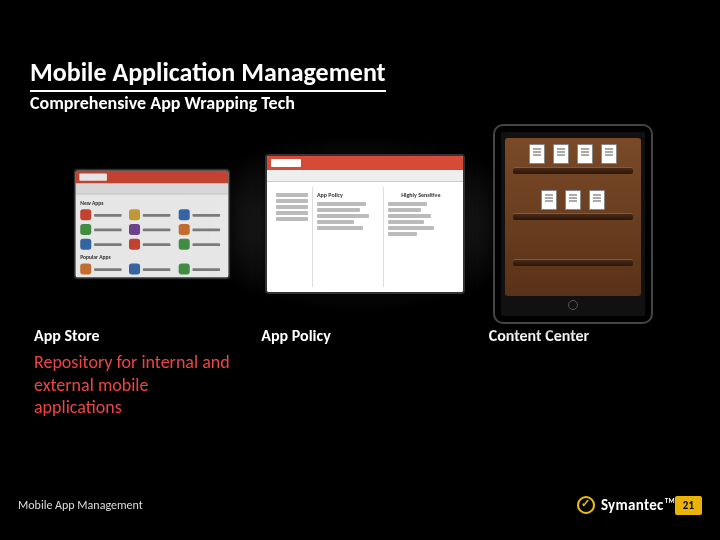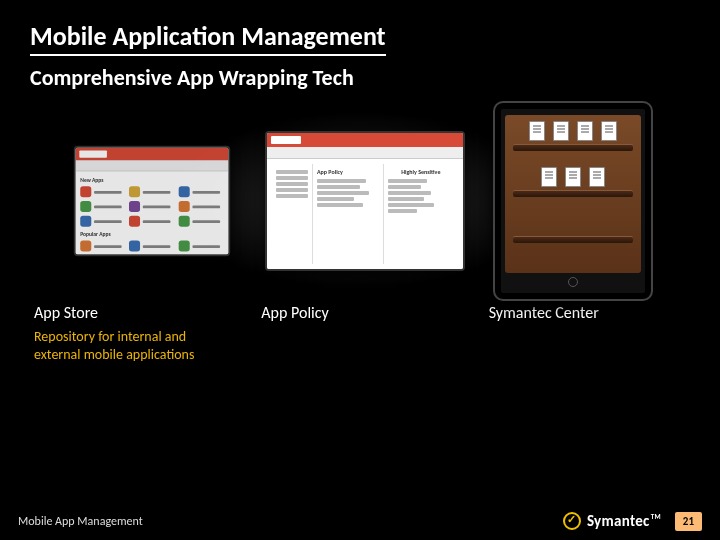--- a/index.html
+++ b/index.html
@@ -1,21 +1,21 @@
 <!DOCTYPE html>
 <html><head>
 <meta charset="utf-8">
 <style>
   * { box-sizing: border-box; margin: 0; padding: 0; }
   html, body { width: 720px; height: 540px; overflow: hidden; font-family: Calibri, Arial, sans-serif; }
   body { background: #000; color: #fff; position: relative; }
 
   .title-block { padding: 20px 30px 6px 30px; }
-  .title { font-size: 26px; font-weight: 700; color: #fff; display: inline-block; border-bottom: 2px solid #fff; padding-bottom: 2px; }
-  .subtitle { font-size: 22px; font-weight: 600; color: #fff; margin-top: 8px; }
+  .title { font-size: 26px; font-weight: 700; color: #fff; display: inline-block; border-bottom: 2px solid #fff; padding-bottom: 2px; margin-top: 36px; }
+  .subtitle { font-size: 18px; font-weight: 600; color: #fff; }
 
   .carousel { position: relative; margin-top: 14px; height: 180px; display: flex; align-items: center; justify-content: center; gap: 28px; padding: 0 24px; }
   .carousel::before {
     content: ""; position: absolute; left: 50%; top: 50%; transform: translate(-50%,-50%);
     width: 380px; height: 180px; background: radial-gradient(ellipse at center, rgba(255,255,255,0.18), rgba(255,255,255,0.0) 70%);
     z-index: 0;
   }
   .shot { position: relative; z-index: 1; background: #f4f4f4; border: 2px solid #333; border-radius: 4px; box-shadow: 0 4px 10px rgba(0,0,0,0.7); overflow: hidden; }
   .shot.side { width: 170px; height: 120px; transform: scale(0.92); opacity: 0.9; }
   .shot.mid { width: 200px; height: 140px; }
@@ -38,32 +38,32 @@
   .tablet .screen { flex:1; background: linear-gradient(#7a4a28,#5a3218); border-radius:3px; display:flex; flex-direction:column; justify-content: space-around; padding: 10px 8px; }
   .shelf { height: 6px; background: linear-gradient(#4a2a18,#2a1608); border-radius:2px; position: relative; box-shadow: 0 -1px 0 #8a5a38; }
   .shelf::before { content:""; position:absolute; top:-22px; left:4px; right:4px; height:20px; display:flex; }
   .docs { position:absolute; top:-24px; left:6px; right:6px; display:flex; gap:8px; justify-content:center; }
   .doc { width:16px; height:20px; background:#fff; border:1px solid #888; border-radius:1px; }
   .doc::after { content:""; display:block; margin:3px; height:2px; background:#aaa; box-shadow: 0 3px 0 #aaa, 0 6px 0 #aaa; }
   .homebtn { width:10px; height:10px; border:1px solid #555; border-radius:50%; margin:4px auto 0; }
 
   .columns { display: flex; gap: 30px; padding: 12px 34px 0 34px; }
   .col { flex: 1; }
-  .col-h { font-size: 16px; font-weight: 400; margin-bottom: 6px; }
-  .col-p { font-size: 14px; line-height: 1.25; color: #eab308; }
-
-  .footer { position: absolute; bottom: 0; left: 0; right: 0; height: 38px; background: #000; display: flex; align-items: center; justify-content: space-between; padding: 0 18px; }
+  .col-h { font-size: 16px; font-weight: 700; margin-bottom: 6px; }
+  .col-p { font-size: 18px; line-height: 1.25; color: #ef4444; }
+
+  .footer { position: absolute; bottom: 16px; left: 0; right: 0; height: 38px; background: #000; display: flex; align-items: center; justify-content: space-between; padding: 0 18px; }
   .ft-left { font-size: 12px; color: #ddd; }
-  .ft-right { display:flex; align-items:center; gap: 14px; }
+  .ft-right { display:flex; align-items:center; }
   .sym { display:flex; align-items:center; gap:6px; }
   .sym .mark { width:18px; height:18px; border:2px solid #f0c000; border-radius:50%; position:relative; }
   .sym .mark::after { content:"✓"; color:#f0c000; font-size:11px; font-weight:700; position:absolute; left:2px; top:-1px; }
   .sym .txt { font-size:15px; font-weight:600; letter-spacing:0.3px; }
   .sym .tm { font-size:7px; vertical-align: top; margin-left:1px; }
-  .pagechip { background:#fdba74; color:#000; font-size:11px; font-weight:600; padding:3px 8px; border-radius:2px; }
+  .pagechip { background:#eab308; color:#000; font-size:11px; font-weight:600; padding:3px 8px; border-radius:2px; }
 </style>
 </head>
 <body>
 
 <div class="title-block">
   <div class="title">Mobile Application Management</div>
   <div class="subtitle">Comprehensive App Wrapping Tech</div>
 </div>
 
 <div class="carousel">
@@ -194,21 +194,21 @@
 
 <div class="columns">
   <div class="col">
     <div class="col-h">App Store</div>
     <div class="col-p">Repository for internal and external mobile applications</div>
   </div>
   <div class="col">
     <div class="col-h">App Policy</div>
   </div>
   <div class="col">
-    <div class="col-h">Symantec Center</div>
+    <div class="col-h">Content Center</div>
   </div>
 </div>
 
 <div class="footer">
   <div class="ft-left">Mobile App Management</div>
   <div class="ft-right">
     <div class="sym">
       <div class="mark"></div>
       <span class="txt"><span>Symantec</span><span class="tm">TM</span></span>
     </div>

